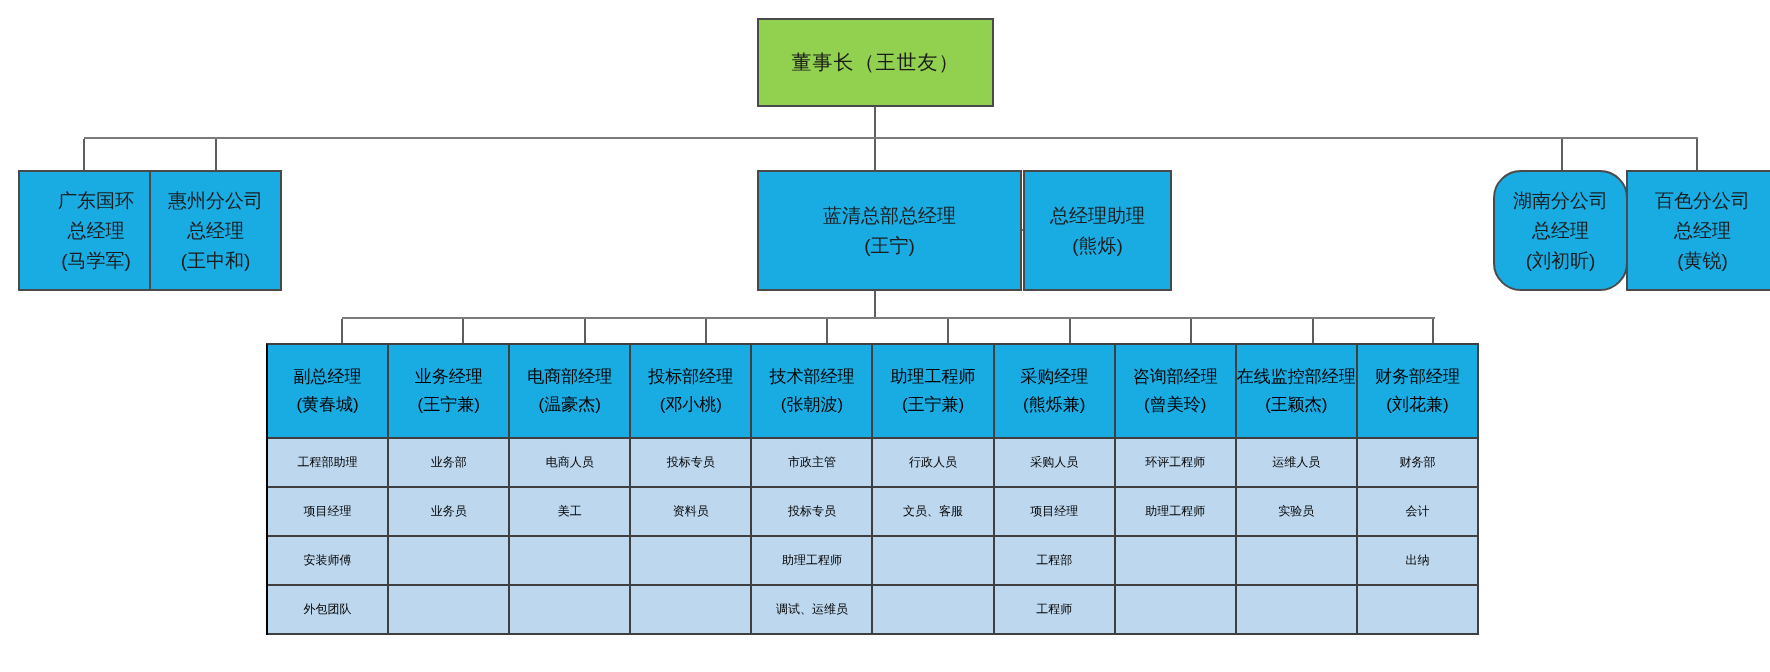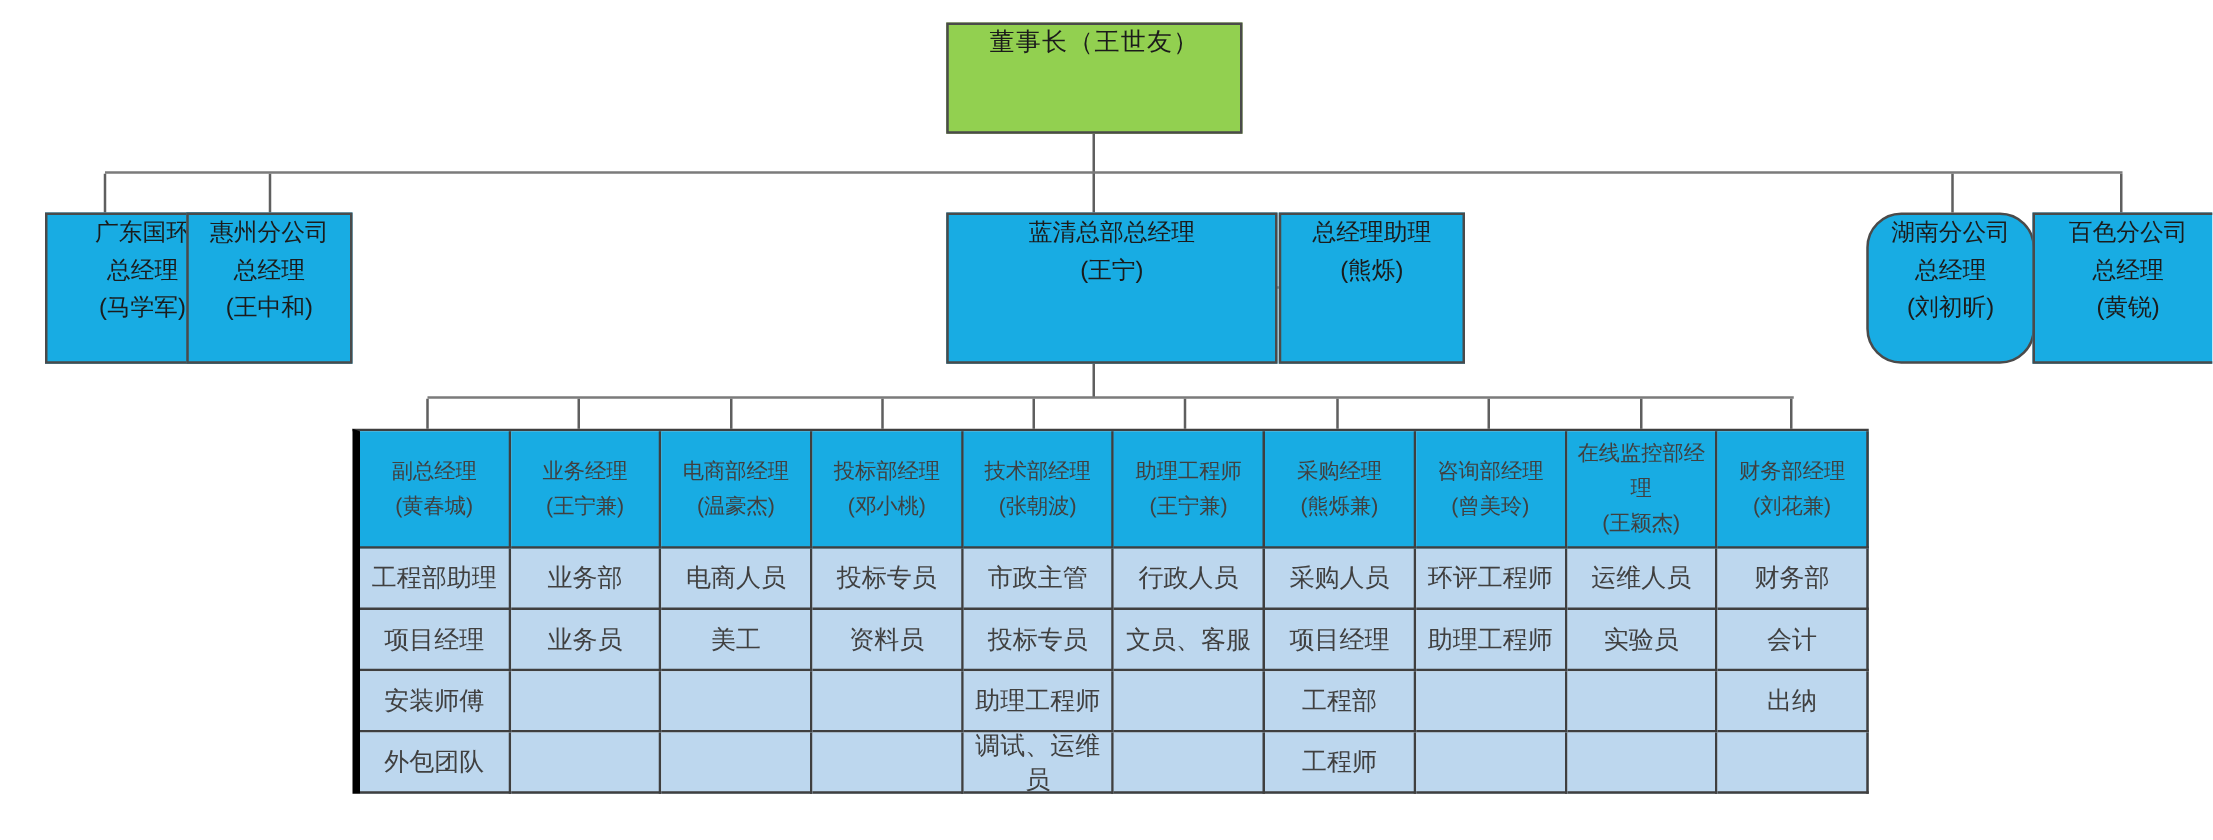--- a/index.html
+++ b/index.html
@@ -7,50 +7,50 @@
   .canvas { position:relative; width:1770px; height:672px; background:#ffffff; overflow:hidden; }
 
   
   .ln { position:absolute; background:#7b7b7b; }
   .ln.v { background:#5f5f5f; }
 
   
   .box {
     position:absolute; box-sizing:border-box;
     border:2px solid #4a4a4a;
-    display:flex; flex-direction:column; align-items:center; 
+    display:flex; flex-direction:column; align-items:center; justify-content:center;
     text-align:center; color:#1b1b1b;
   }
   .box span { display:block; }
   .chairman {
     left:757px; top:18px; width:237px; height:89px;
     background:#92D050; font-size:20px; letter-spacing:1px;
   }
   .lvl2 { background:#18ACE3; font-size:19px; line-height:30px; top:170px; height:121px; }
-  .b-gd { left:36px;   width:156px; }
+  .b-gd { left:18px;   width:156px; }
   .b-hz { left:149px;  width:133px; }
   .b-lq { left:757px;  width:265px; }
   .b-as { left:1023px; width:149px; }
   .b-hn { left:1493px; width:135px;border-radius:28px; }
   .b-bs { left:1626px; width:153px; }
 
   
   .org-table {
-    position:absolute; left:282px; top:343px; width:1213px; height:292px;
+    position:absolute; left:266px; top:343px; width:1213px; height:292px;
     display:grid; grid-template-columns:repeat(10,1fr); grid-template-rows:94px repeat(4,1fr);
-    box-sizing:border-box; border-top:2px solid #3f3f3f; border-left:6px solid #000000;
-    color:#404040;
+    box-sizing:border-box; border-top:2px solid #3f3f3f; border-left:2px solid #000000;
+    color:#000000;
   }
   .org-table > div {
     border-right:2px solid #3f3f3f; border-bottom:2px solid #3f3f3f;
     display:flex; align-items:center; justify-content:center; text-align:center;
     box-sizing:border-box; overflow:hidden;
   }
   .th { background:#18ACE3; flex-direction:column; font-size:17px; line-height:28px; }
-  .td { background:#BDD7EE; font-size:20px; }
+  .td { background:#BDD7EE; font-size:12px; }
 </style>
 </head>
 <body>
 
 <div class="canvas">
 
   <div class="box chairman">
     <span>董事长（王世友）</span>
   </div>
 

